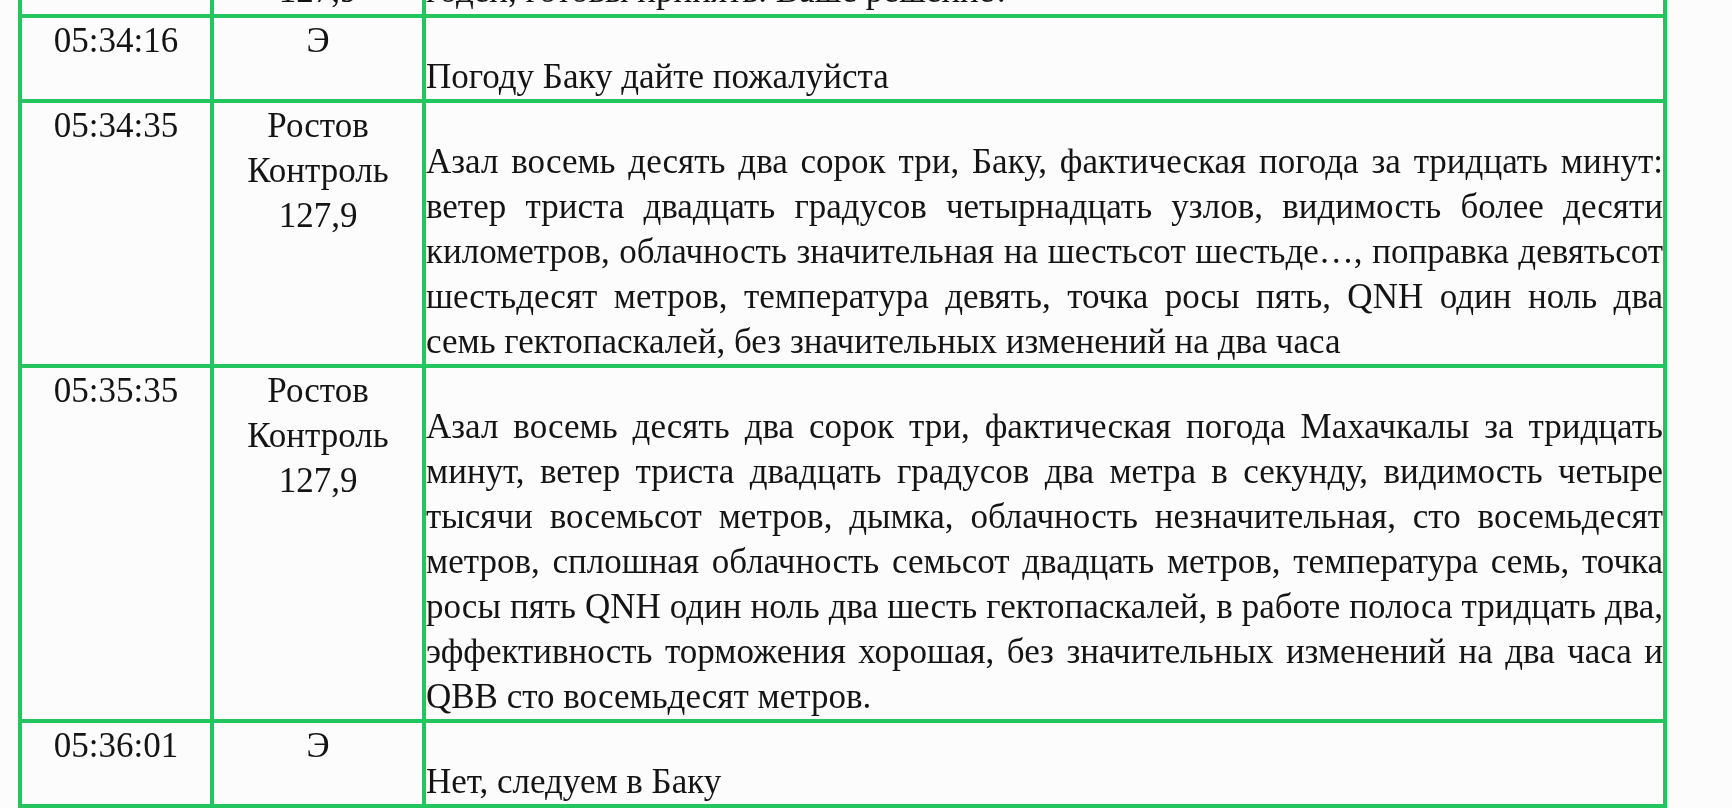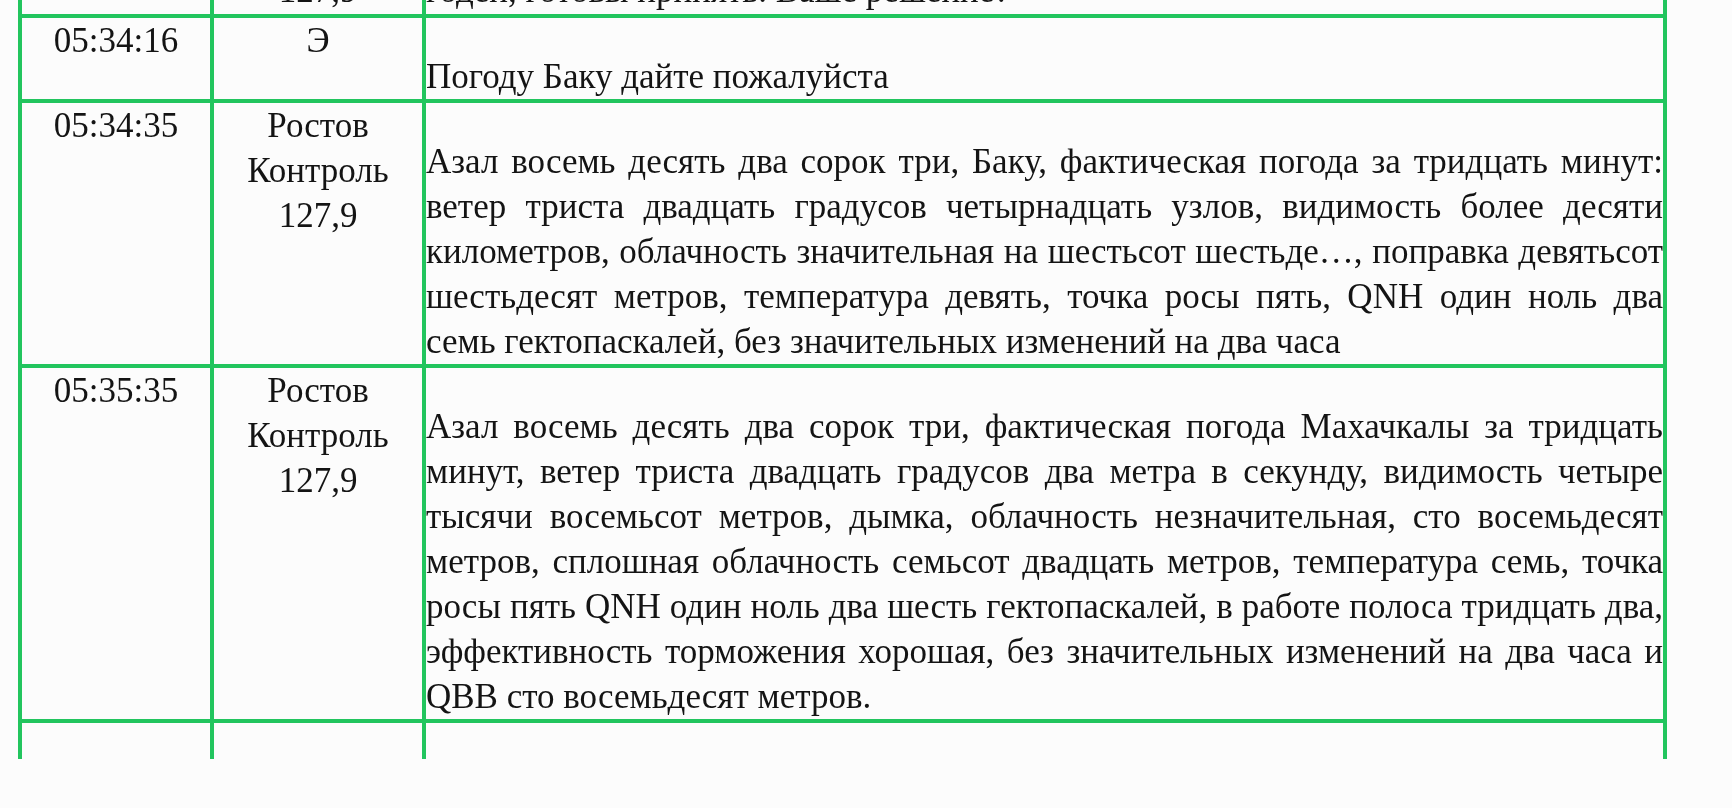--- a/index.html
+++ b/index.html
@@ -100,20 +100,31 @@
     <td class="cell-time">
       <span class="txt">05:35:35</span>
     </td>
     <td class="cell-speaker">
       <span class="txt">Ростов Контроль 127,9</span>
     </td>
     <td class="cell-msg">
       <span class="txt">Азал восемь десять два сорок три, фактическая погода Махачкалы за тридцать минут, ветер триста двадцать градусов два метра в секунду, видимость четыре тысячи восемьсот метров, дымка, облачность незначительная, сто восемьдесят метров, сплошная облачность семьсот двадцать метров, температура семь, точка росы пять QNH один ноль два шесть гектопаскалей, в работе полоса тридцать два, эффективность торможения хорошая, без значительных изменений на два часа и QBB сто восемьдесят метров.</span>
     </td>
   </tr>
+        <tr class="row-single">
+    <td class="cell-time">
+      <span class="txt">05:36:01</span>
+    </td>
+    <td class="cell-speaker">
+      <span class="txt">Э</span>
+    </td>
+    <td class="cell-msg">
+      <span class="txt">Нет, следуем в Баку</span>
+    </td>
+  </tr>
         <tr class="row-clip-bottom">
     <td class="cell-time">
       <span class="txt"></span>
     </td>
     <td class="cell-speaker">
       <span class="txt"></span>
     </td>
     <td class="cell-msg">
       <span class="txt"></span>
     </td>

